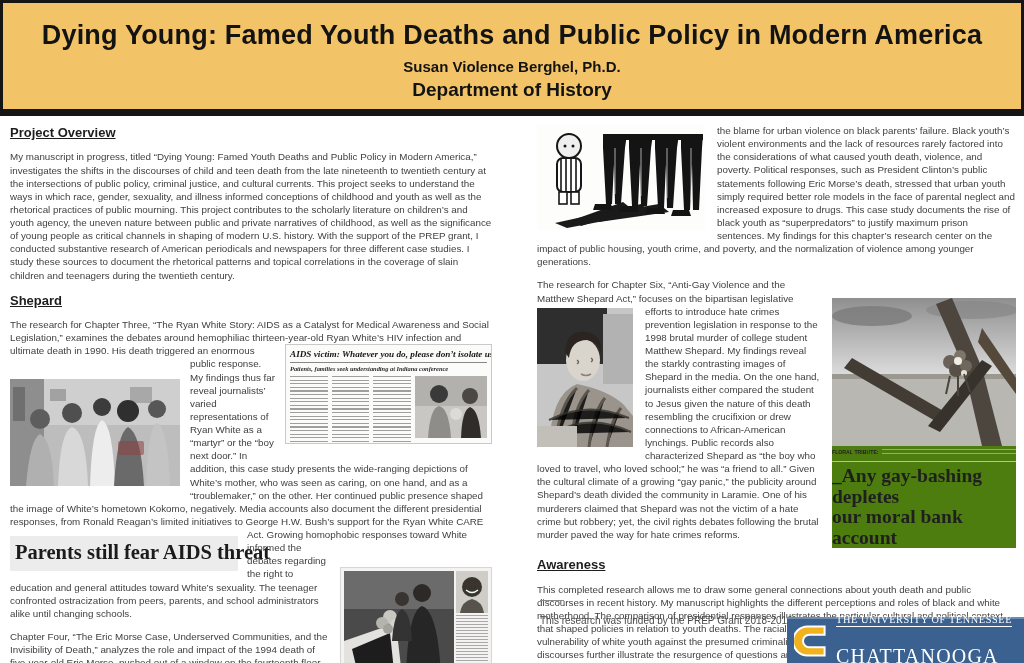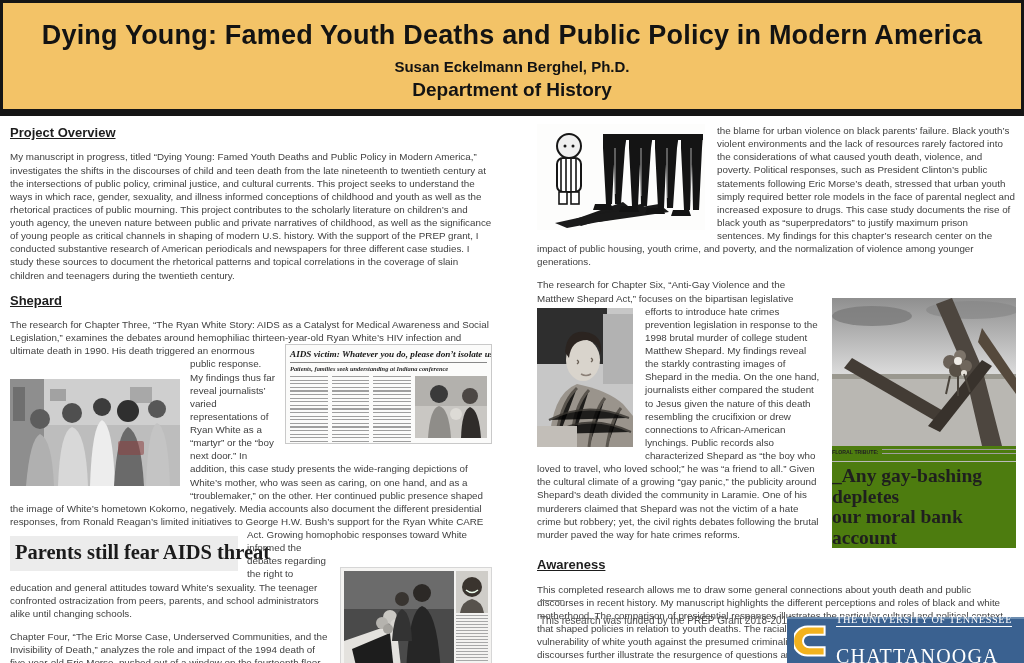--- a/index.html
+++ b/index.html
@@ -75,21 +75,21 @@
       padding-bottom:1px; white-space:nowrap;text-align:center; }
   .utc-logo .l2 { font-size:20px; letter-spacing:1.2px; margin-top:18px; white-space:nowrap; }
 </style>
 </head>
 <body>
 
 <div id="poster">
 
   <div class="header">
     <h1>Dying Young: Famed Youth Deaths and Public Policy in Modern America</h1>
-    <div class="author">Susan Eckelmann Berghel, Ph.D.</div>
+    <div class="author">Susan Violence Berghel, Ph.D.</div>
     <div class="dept">Department of History</div>
   </div>
 
   <div class="col col-left">
     <div class="sec-head">Project Overview</div>
     <p>My manuscript in progress, titled “Dying Young: Famed Youth Deaths and Public Policy in Modern America,” investigates the shifts in the discourses of child and teen death from the late nineteenth to twentieth century at the intersections of public policy, criminal justice, and cultural currents. This project seeks to understand the ways in which race, gender, sexuality, and illness informed conceptions of childhood and youth as well as the rhetorical practices of public mourning. This project contributes to the scholarly literature on children’s and youth agency, the uneven nature between public and private narratives of childhood, as well as the significance of young people as critical channels in shaping of modern U.S. history. With the support of the PREP grant, I conducted substantive research of American periodicals and newspapers for three different case studies. I study these sources to document the rhetorical patterns and topical correlations in the coverage of slain children and teenagers during the twentieth century.</p>
 
     <div class="sec-head">Shepard</div>
 
     <p>

